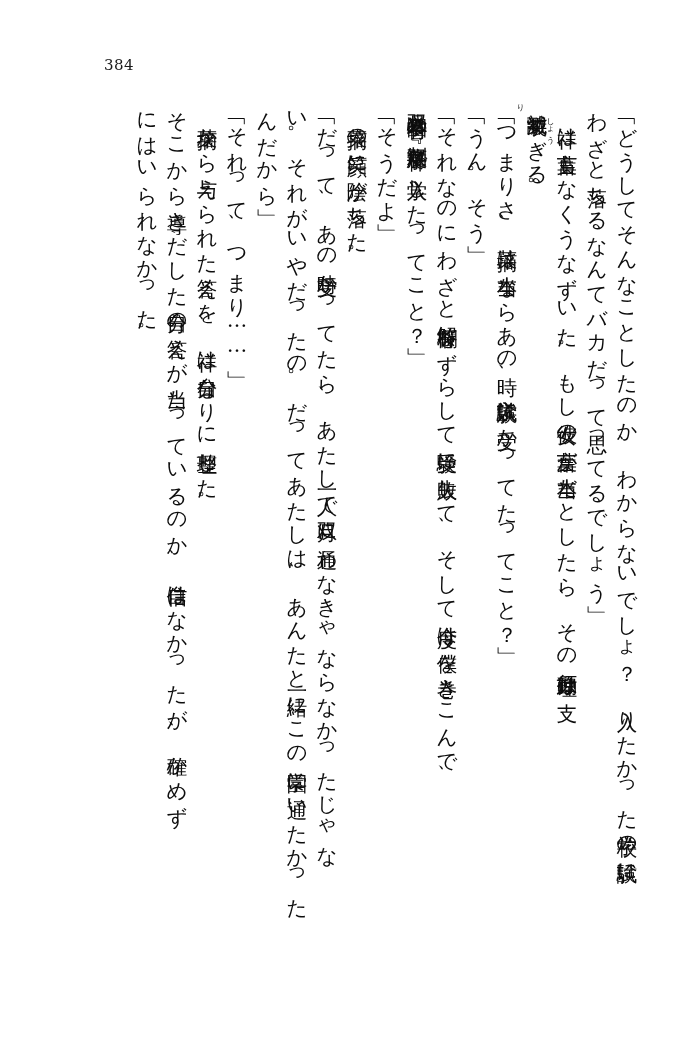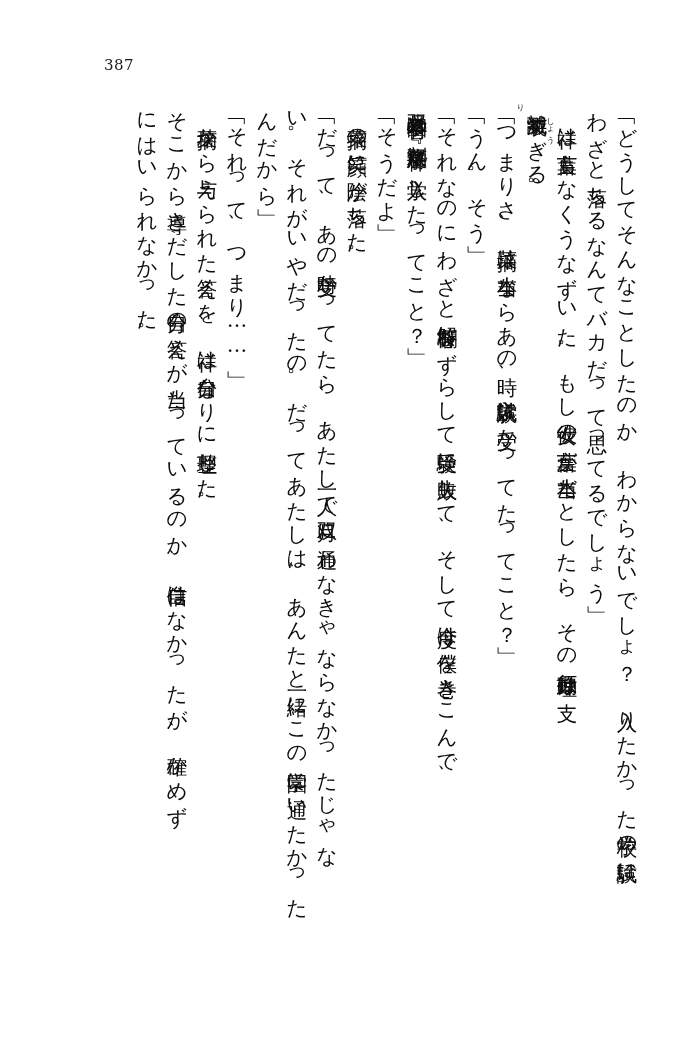--- a/index.html
+++ b/index.html
@@ -89,21 +89,21 @@
     top: 0;
     color: #111;
     white-space: nowrap;
   }
 </style>
 </head>
 <body>
 
 <div class="page">
 
-  <div class="page-number">387</div>
+  <div class="page-number">384</div>
 
   <div class="text-block" id="text-block">
       <div class="col indent">「どうしてそんなことしたのか、わからないでしょ？　入りたかった学校の試験に、</div>
       <div class="col">わざと落ちるなんてバカだって思ってるでしょう」</div>
       <div class="col indent"><span class="ruby-wrap">祥<span class="ruby-mark">しょう</span></span>は言葉もなくうなずいた。もし彼女の言葉が本当だとしたら、その行動原理は支</div>
       <div class="col"><span class="ruby-wrap">離<span class="ruby-mark">り</span></span>滅裂すぎる。</div>
       <div class="col indent">「つまりさ、菜摘は本当ならあの時、入学試験に受かってたってこと？」</div>
       <div class="col indent">「うん。そう」</div>
       <div class="col indent">「それなのにわざと解答欄をずらして受験に失敗して、そして今度は僕を巻きこんで、</div>
       <div class="col">双月学園特有の制度『双子枠』で入学したってこと？」</div>

